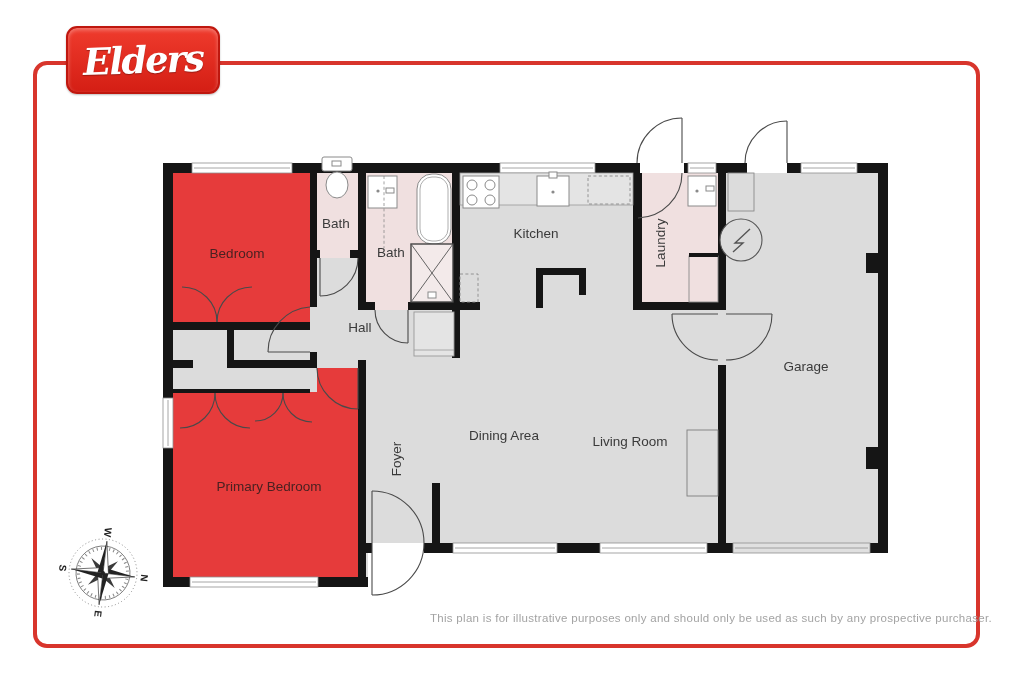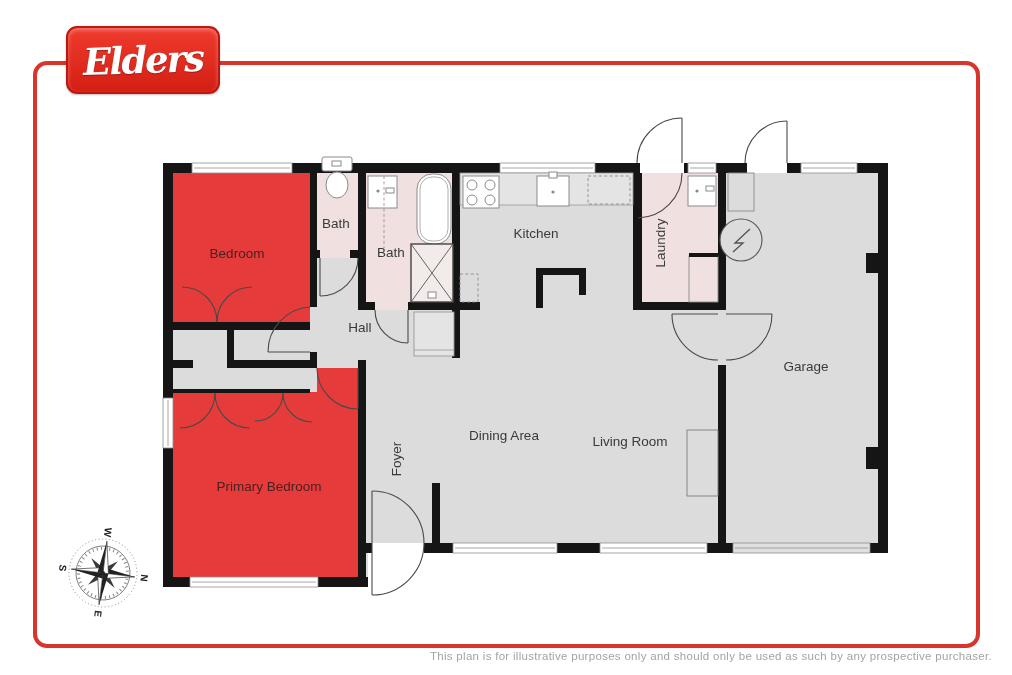--- a/index.html
+++ b/index.html
@@ -8,21 +8,21 @@
   .frame{position:absolute;left:33px;top:61px;width:939px;height:579px;
          border:4px solid #d8352c;border-radius:14px;}
   .logo{position:absolute;left:66px;top:26px;width:150px;height:64px;
         background:linear-gradient(180deg,#ef3b2d 0%,#d41e14 100%);
         border:2px solid #bf170e;border-radius:11px;
         box-shadow:inset 0 2px 4px rgba(255,255,255,.35), 0 1px 2px rgba(0,0,0,.25);
         display:flex;align-items:center;justify-content:center;}
   .logo-text{font-family:"DejaVu Serif",serif;font-style:italic;font-weight:bold;
              font-size:37px;color:#ffffff;letter-spacing:-2px;transform:rotate(-2deg);
              text-shadow:0 1px 1px rgba(0,0,0,.3);}
-  .disclaimer{position:absolute;top:650px;right:20px;font-size:11.5px;color:#a3a3a3;
+  .disclaimer{position:absolute;top:612px;right:20px;font-size:11.5px;color:#a3a3a3;
               letter-spacing:.3px;}
   svg text{font-family:"Liberation Sans",sans-serif;}
   .room-lbl{font-size:13.5px;fill:#3a3a3a;}
   .room-lbl-red{font-size:13.5px;fill:#4a2121;}
   .fix{fill:#ffffff;stroke:#8a8a8a;stroke-width:1;}
   .door{fill:none;stroke:#4a4a4a;stroke-width:1.1;}
   .win{fill:#ffffff;stroke:#8f8f8f;stroke-width:0.8;}
   .wall{fill:#151515;}
 </style>
 </head>

